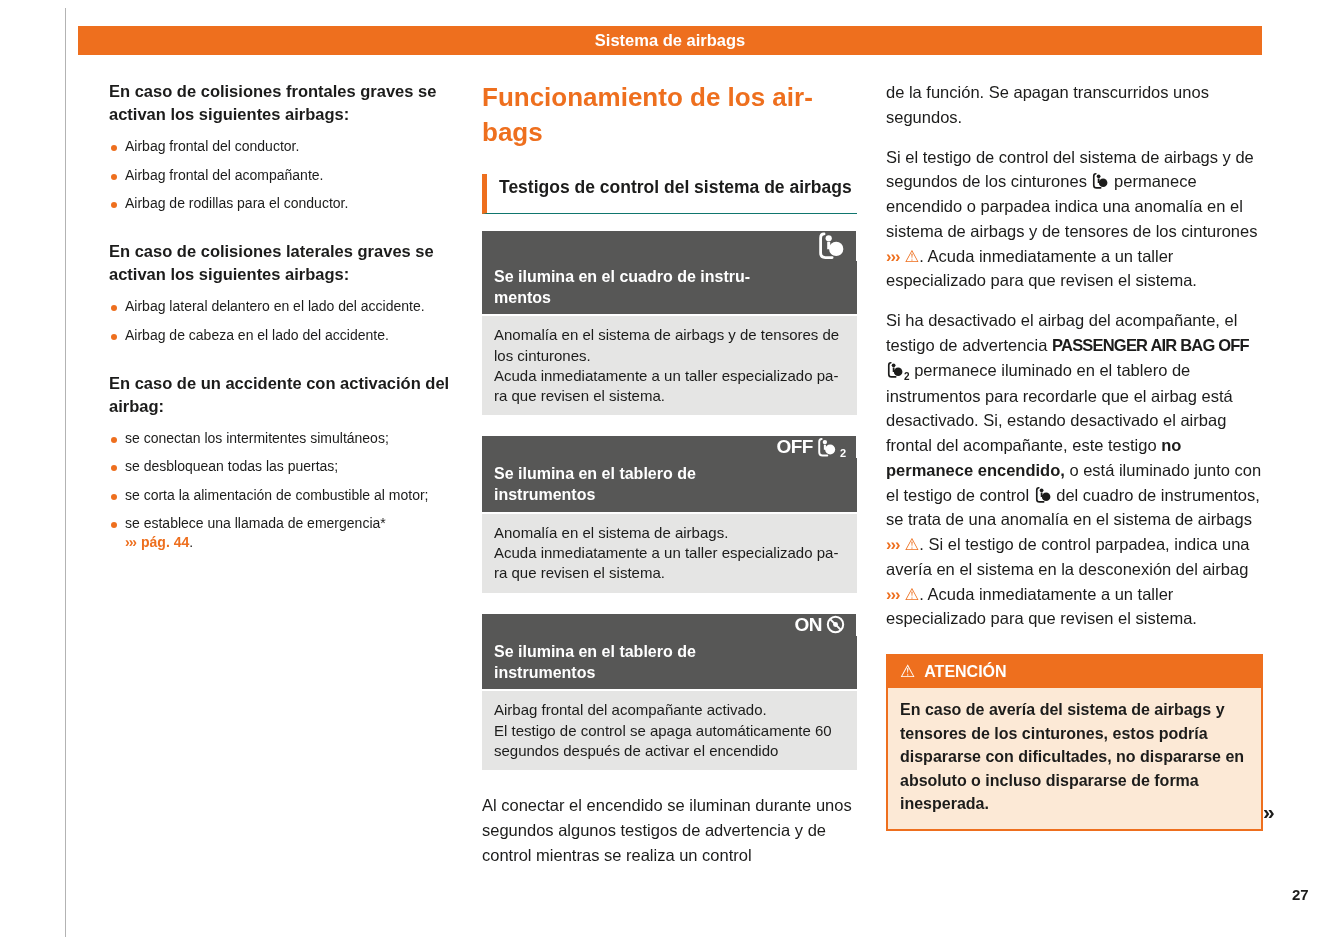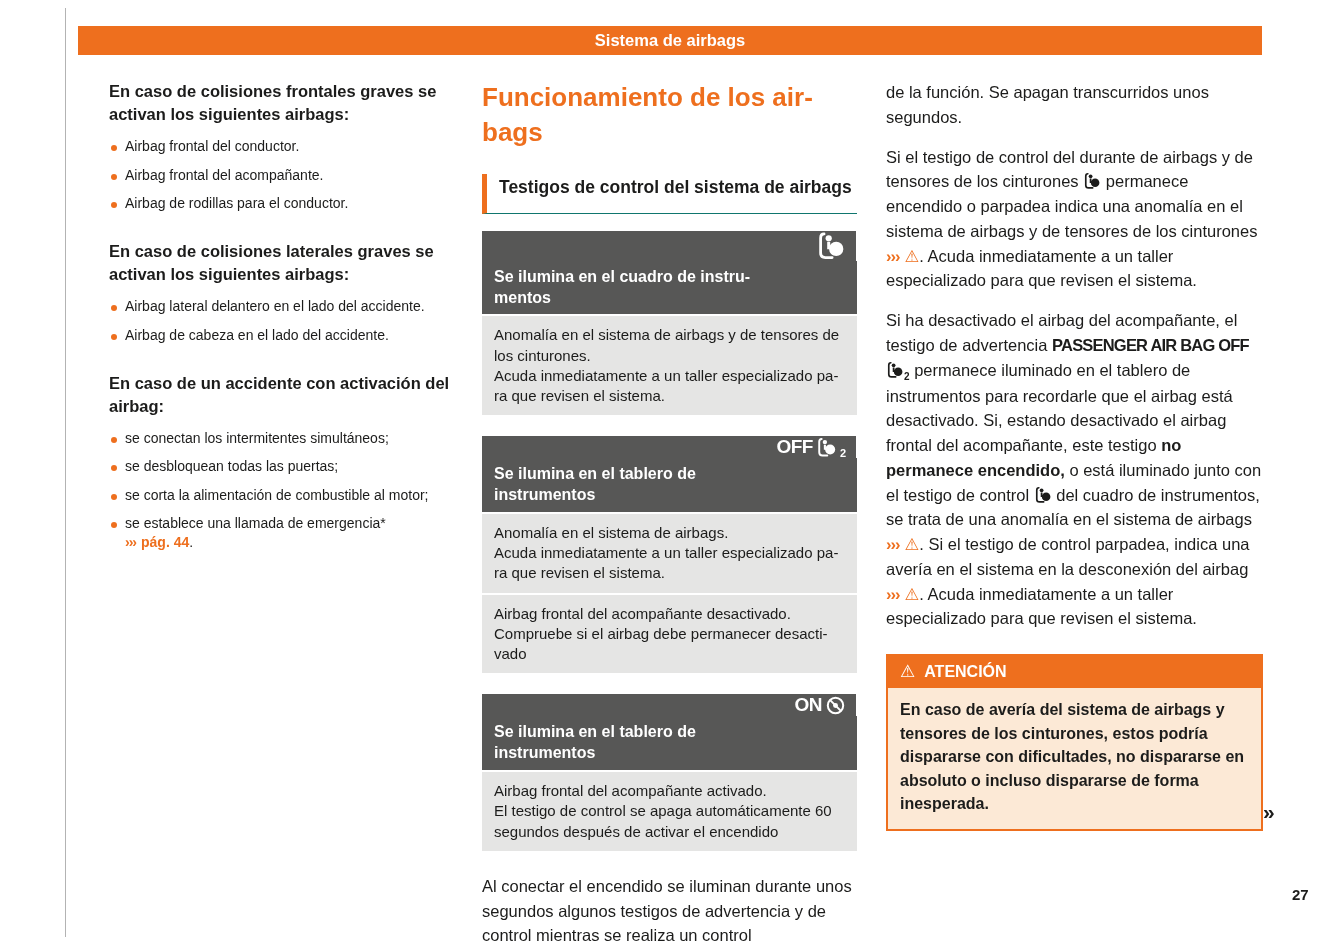--- a/index.html
+++ b/index.html
@@ -159,23 +159,20 @@
               <circle cx="17.5" cy="15.5" r="6.2" fill="currentColor"></circle>
             </svg>
             <span class="lamp-sub">2</span>
           </div>
           <div class="tbl-head-text">Se ilumina en el tablero de
 instrumentos</div>
         </div>
         <div class="tbl-cell">Anomalía en el sistema de airbags.
 Acuda inmediatamente a un taller especializado pa-
 ra que revisen el sistema.</div>
-        <div class="tbl-cell">Airbag frontal del acompañante desactivado.
-Compruebe si el airbag debe permanecer desacti-
-vado</div>
       </div>
 
       <div class="tbl-group">
         <div class="tbl-header">
           <div class="tbl-icon-cell">
             <span class="lamp-text">ON</span>
             <svg class="svg-sm" viewBox="0 0 24 24" aria-hidden="true">
               <circle cx="12" cy="12" r="8.8" fill="none" stroke="currentColor" stroke-width="2.3"></circle>
               <circle cx="12" cy="12" r="2.8" fill="currentColor"></circle>
               <line x1="5.9" y1="5.9" x2="18.1" y2="18.1" stroke="currentColor" stroke-width="2.3"></line>
@@ -191,21 +188,21 @@
 
     </div>
 
     <p class="body-par">Al conectar el encendido se iluminan durante unos segundos algunos testigos de advertencia y de control mientras se realiza un control</p>
   </div>
 
   <div class="col col3">
     <p class="body-par">de la función. Se apagan transcurridos unos segundos.</p>
 
     <p class="body-par">
-      <span>Si el testigo de control del durante de airbags y de tensores de los cinturones </span><span class="inline-icon"><svg viewBox="0 0 26 26" aria-hidden="true">
+      <span>Si el testigo de control del sistema de airbags y de segundos de los cinturones </span><span class="inline-icon"><svg viewBox="0 0 26 26" aria-hidden="true">
             <path d="M7 2.5 C4.8 2.5 4 4 4 6 V19 C4 21.5 5.5 23 8 23 H14" fill="none" stroke="currentColor" stroke-width="2.4" stroke-linecap="round"></path>
             <circle cx="11" cy="6.3" r="2.7" fill="currentColor"></circle>
             <path d="M11 9.5 V14.5 H14.5" fill="none" stroke="currentColor" stroke-width="2.6"></path>
             <circle cx="17.5" cy="15.5" r="6.2" fill="currentColor"></circle>
           </svg></span><span> permanece encendido o parpadea indica una anomalía en el sistema de airbags y de tensores de los cinturones </span><span class="arrows">›››</span><span class="warn-tri">⚠</span><span>. Acuda inmediatamente a un taller especializado para que revisen el sistema.</span>
     </p>
 
     <p class="body-par">
       <span>Si ha desactivado el airbag del acompañante, el testigo de advertencia </span><span class="passenger-label">PASSENGER AIR BAG OFF</span>
       <span class="inline-icon"><svg viewBox="0 0 26 26" aria-hidden="true">

